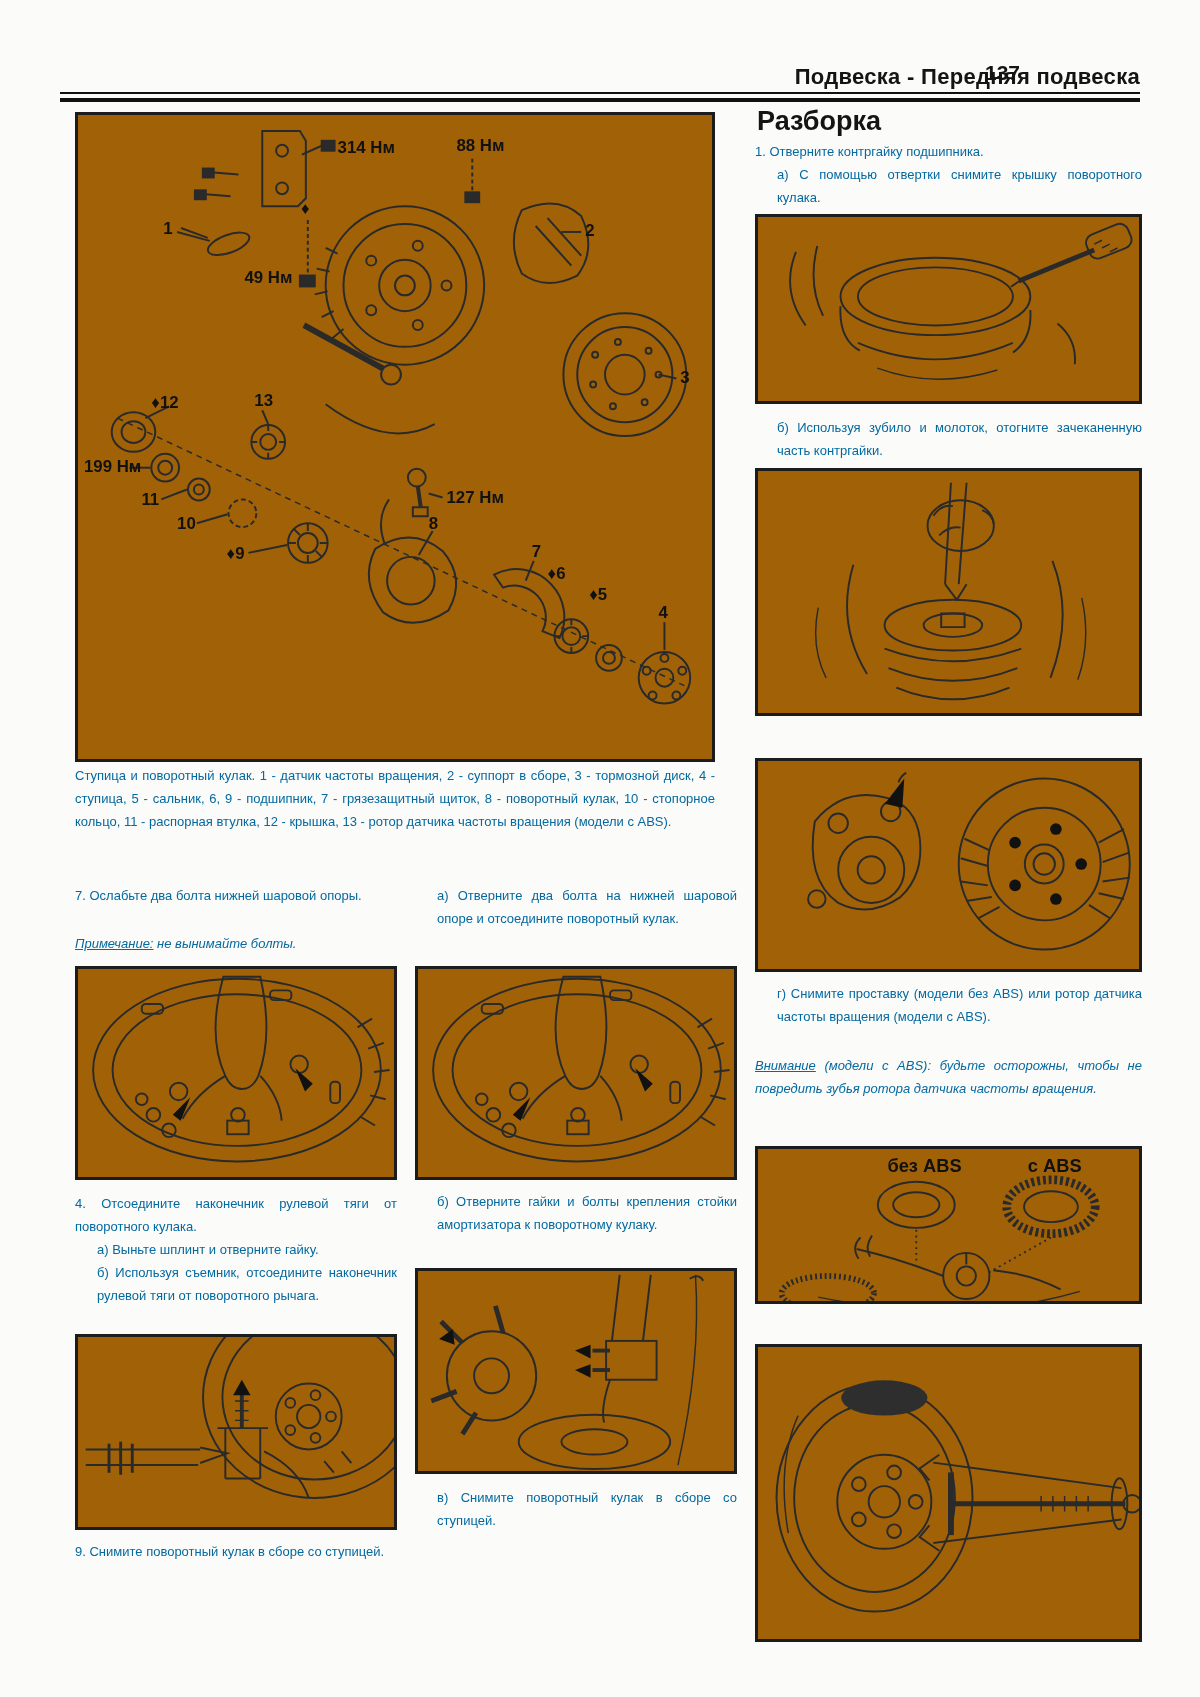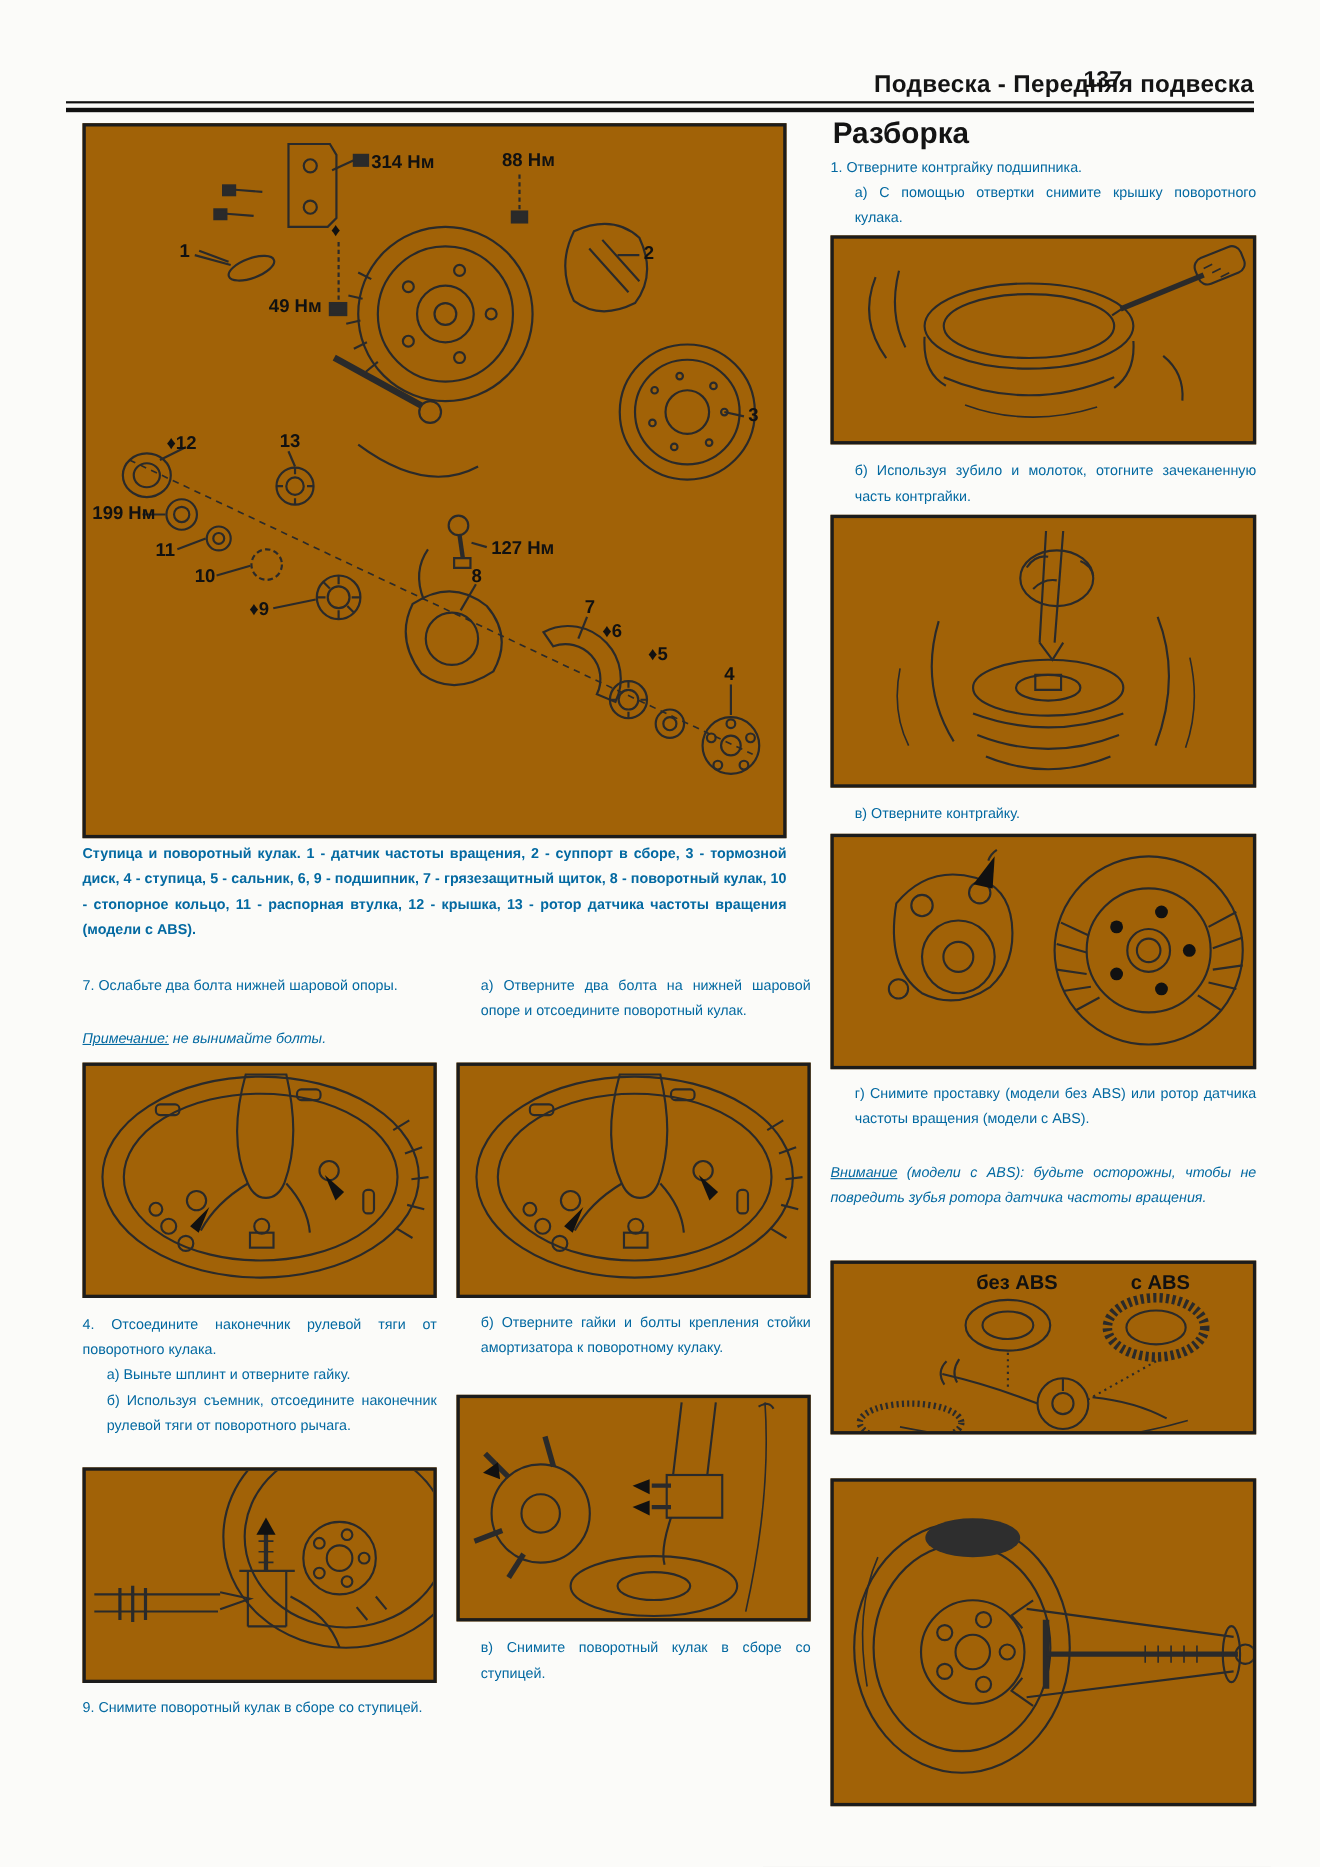--- a/index.html
+++ b/index.html
@@ -1,21 +1,21 @@
 <!DOCTYPE html>
 <html><head>
 <meta charset="utf-8">
 <style>
   *{margin:0;padding:0;box-sizing:border-box}
   html,body{width:1200px;height:1697px}
   body{background:#efefed;font-family:"Liberation Sans","DejaVu Sans",sans-serif;color:#141414;position:relative}
   .page{position:absolute;left:0;top:0;width:1200px;height:1697px;background:#fbfbf9;overflow:hidden}
   .txt{position:absolute;font-size:13px;line-height:23px;text-align:justify;color:#0369a1}
   .sub{padding-left:22px}
-  .bold{font-weight:bold}
+  .bold{font-weight:normal}
   .ital{font-style:italic}
   .lead-u{text-decoration:underline}
   .h-title{position:absolute;top:64px;left:60px;width:1080px;text-align:right;font-size:22px;font-weight:bold;letter-spacing:.3px}
   .h-num{position:absolute;top:61px;left:985px;font-size:21px;font-weight:bold}
   .rule{position:absolute;left:60px;width:1080px;background:#111}
   .frame{position:absolute;border:3px solid #1c1c1c;background:#a16207;overflow:hidden}
   .frame svg{display:block;width:100%;height:100%}
   .col-heading{position:absolute;font-size:27px;font-weight:bold}
 </style>
 </head>
@@ -300,21 +300,20 @@
         <ellipse cx="198" cy="158" rx="70" ry="26"></ellipse>
         <ellipse cx="198" cy="158" rx="30" ry="12"></ellipse>
         <path d="M186,146 h24 v14 h-24 z"></path>
         <path d="M128,182 q70,26 140,0 M132,202 q66,26 132,0 M140,222 q58,24 116,0"></path>
         <path d="M96,96 q-18,60 14,112 M300,92 q22,56 -2,120"></path>
         <path d="M60,140 q-8,40 8,72 M330,130 q10,44 -4,84" stroke-width="1.5"></path>
       </g>
     </svg>
   </div>
 
-  <div class="txt sub" style="left:755px;top:728px;width:387px">в) Отверните контргайку.</div>
 
   <div class="frame" style="left:755px;top:758px;width:387px;height:214px">
     <svg viewBox="0 0 387 214">
       <g stroke="#2a2a2a" fill="none" stroke-width="2">
         <path d="M56,62 q30,-36 74,-24 q30,8 34,42 q4,38 -20,60 q-32,22 -64,6 q-34,-24 -24,-84 z"></path>
         <circle cx="80" cy="64" r="10"></circle>
           <circle cx="134" cy="52" r="10"></circle>
           <circle cx="58" cy="142" r="9"></circle>
         <circle cx="114" cy="112" r="34"></circle>
           <circle cx="114" cy="112" r="14"></circle>

